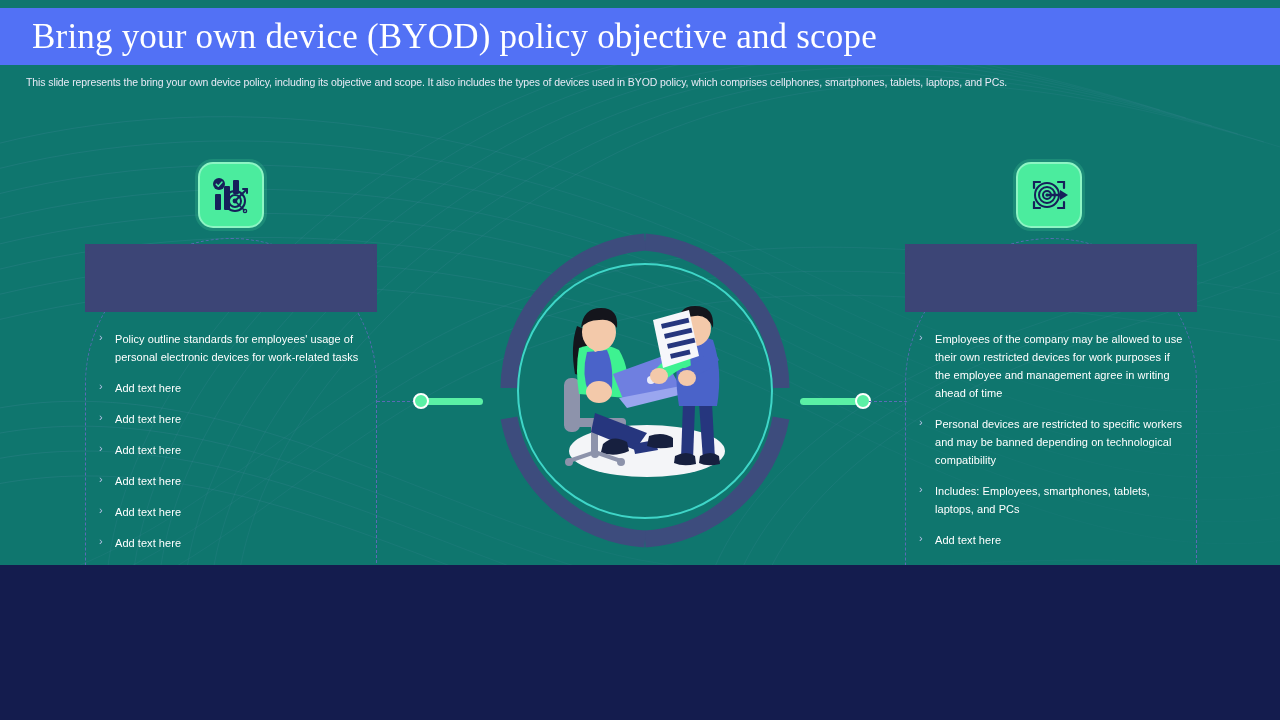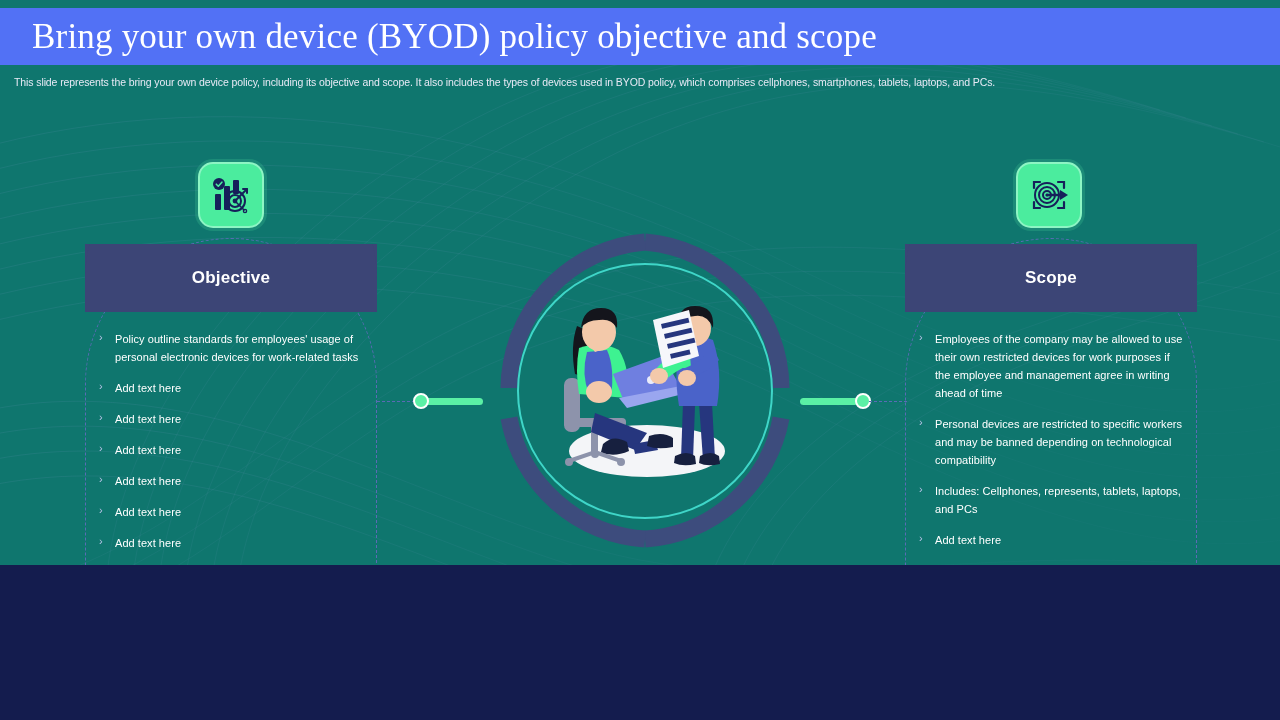--- a/index.html
+++ b/index.html
@@ -18,21 +18,21 @@
   .title-bar{
     position:absolute;left:0;top:8px;width:1280px;height:57px;
     background:#5271f5;display:flex;align-items:center;
   }
   .title-bar .title{
     font-family:"Liberation Serif",serif;
     font-size:35px;color:#ffffff;letter-spacing:.2px;
     padding-left:32px;white-space:nowrap;font-weight:400;
   }
   .subtitle{
-    position:absolute;left:14px;top:76px;width:1220px;
+    position:absolute;left:26px;top:76px;width:1220px;
     font-size:10.5px;color:#e8eaf6;letter-spacing:-.1px;white-space:nowrap;
   }
 
   
   .panel{position:absolute;top:238px;width:292px;height:394px;}
   .panel-left{left:85px;}
   .panel-right{left:905px;}
 
   .panel-arch{
     position:absolute;left:0;top:0;width:292px;height:394px;
@@ -254,21 +254,20 @@
       <path d="M25 27 L34 36" stroke="#16205a" stroke-width="1.6" stroke-linecap="round"></path>
       <circle cx="35" cy="37" r="1.6" fill="none" stroke="#16205a" stroke-width="1.4"></circle>
     </svg>
   </div>
 
   <div class="panel panel-left">
     <div class="panel-arch"></div>
     <svg class="panel-head" width="292" height="68" viewBox="0 0 292 68" preserveAspectRatio="none">
       <path d="M0 68 L0 36 A 146 146 0 0 1 292 36 L292 68 Z" fill="#3c4576"></path>
     </svg>
-    <div class="panel-title">Objective</div>
 
     <div class="bullets">
       <div class="bullet">
         <span class="chev">›</span>
         <span class="btext">Policy outline standards for employees' usage of personal electronic devices for work-related tasks</span>
       </div>
       <div class="bullet">
         <span class="chev">›</span>
         <span class="btext">Add text here</span>
       </div>
@@ -314,34 +313,33 @@
       <path d="M19 21 L36 21" stroke="#16205a" stroke-width="2.4" stroke-linecap="round"></path>
       <path d="M32 16 L40 21 L32 26 Z" fill="#16205a"></path>
     </svg>
   </div>
 
   <div class="panel panel-right">
     <div class="panel-arch"></div>
     <svg class="panel-head" width="292" height="68" viewBox="0 0 292 68" preserveAspectRatio="none">
       <path d="M0 68 L0 36 A 146 146 0 0 1 292 36 L292 68 Z" fill="#3c4576"></path>
     </svg>
-    <div class="panel-title">Scope</div>
 
     <div class="bullets">
       <div class="bullet">
         <span class="chev">›</span>
         <span class="btext">Employees of the company may be allowed to use their own restricted devices for work purposes if the employee and management agree in writing ahead of time</span>
       </div>
       <div class="bullet">
         <span class="chev">›</span>
         <span class="btext">Personal devices are restricted to specific workers and may be banned depending on technological compatibility</span>
       </div>
       <div class="bullet">
         <span class="chev">›</span>
-        <span class="btext">Includes: Cellphones, represents, tablets, laptops, and PCs</span>
+        <span class="btext">Includes: Employees, smartphones, tablets, laptops, and PCs</span>
       </div>
       <div class="bullet">
         <span class="chev">›</span>
         <span class="btext">Add text here</span>
       </div>
     </div>
 
     <div class="panel-bar"></div>
   </div>
 

